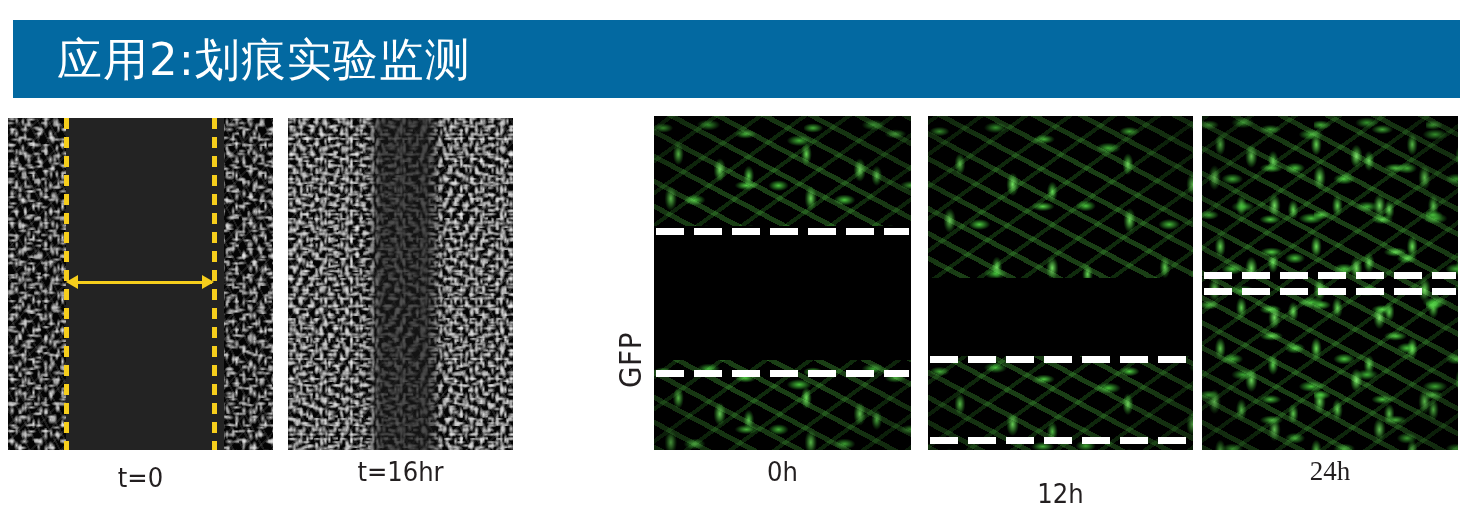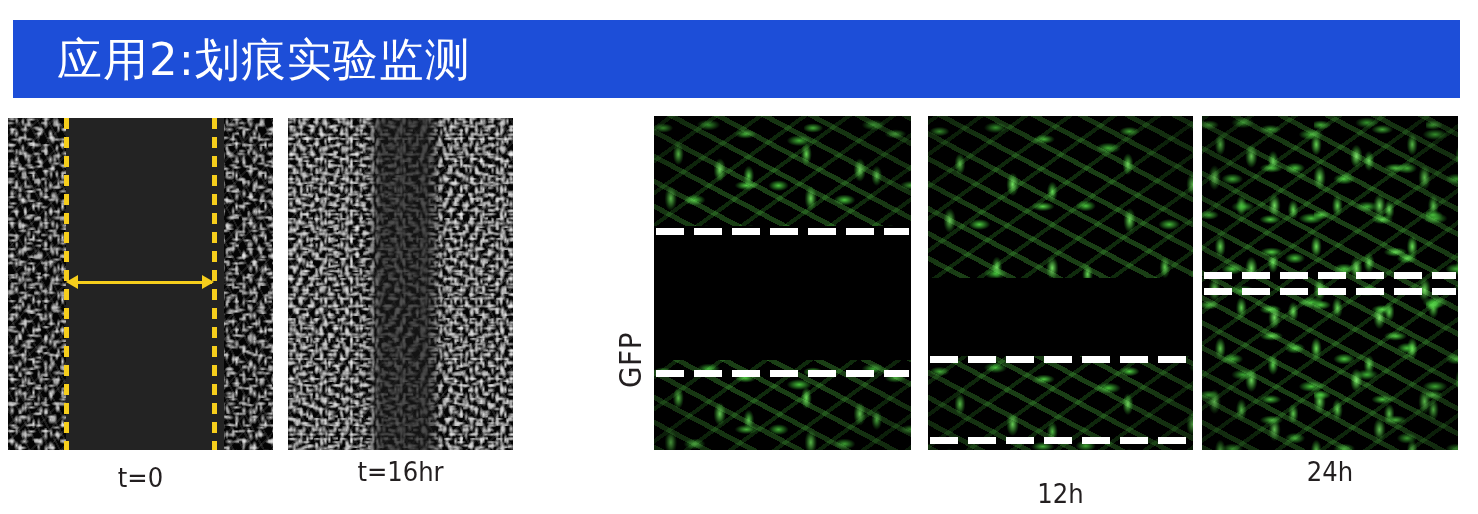--- a/index.html
+++ b/index.html
@@ -15,21 +15,21 @@
     overflow: hidden;
   }
 
   
   #title-banner {
     position: absolute;
     left: 13px;
     top: 20px;
     width: 1447px;
     height: 78px;
-    background: #1d4ed8;
+    background: #0369a1;
     display: flex;
     align-items: center;
   }
   #title-text {
     color: #ffffff;
     font-size: 45px;
     line-height: 1;
     letter-spacing: 1px;
     margin-left: 44px;
     font-family: "DejaVu Sans", "Liberation Sans", sans-serif;
@@ -247,20 +247,21 @@
       <div class="gfp-streaks"></div>
     </div>
     <div class="black-gap" style="top:110px; height:140px;"></div>
     <div class="gfp-field" style="top:244px; height:90px;">
       <div class="gfp-streaks"></div>
     </div>
     <div class="gfp-vignette"></div>
     <div class="wdash" style="top:112px;"></div>
     <div class="wdash" style="top:254px;"></div>
   </div>
+  <div class="panel-caption" style="left:654px; top:358px; width:257px;">0h</div>
 
   <div class="panel" style="left:928px; top:18px; width:265px; height:334px;">
     <div class="gfp-field sparse" style="top:0; height:170px;">
       <div class="gfp-streaks"></div>
     </div>
     <div class="black-gap" style="top:162px; height:84px;"></div>
     <div class="gfp-field sparse" style="top:240px; height:94px;">
       <div class="gfp-streaks"></div>
     </div>
     <div class="gfp-vignette"></div>
@@ -270,15 +271,15 @@
   <div class="panel-caption" style="left:928px; top:358px; width:265px;margin-top:22px;">12h</div>
 
   <div class="panel" style="left:1202px; top:18px; width:256px; height:334px;">
     <div class="gfp-field dense" style="top:0; height:334px;">
       <div class="gfp-streaks"></div>
     </div>
     <div class="gfp-vignette"></div>
     <div class="wdash" style="top:156px;"></div>
     <div class="wdash" style="top:172px;"></div>
   </div>
-  <div class="panel-caption" style="left:1202px; top:358px; width:256px;">24h</div>
+  <div class="panel-caption" style="left:1202px; top:358px; width:256px;font-family:Liberation Serif, serif;">24h</div>
 
 </div>
 
 </body></html>

